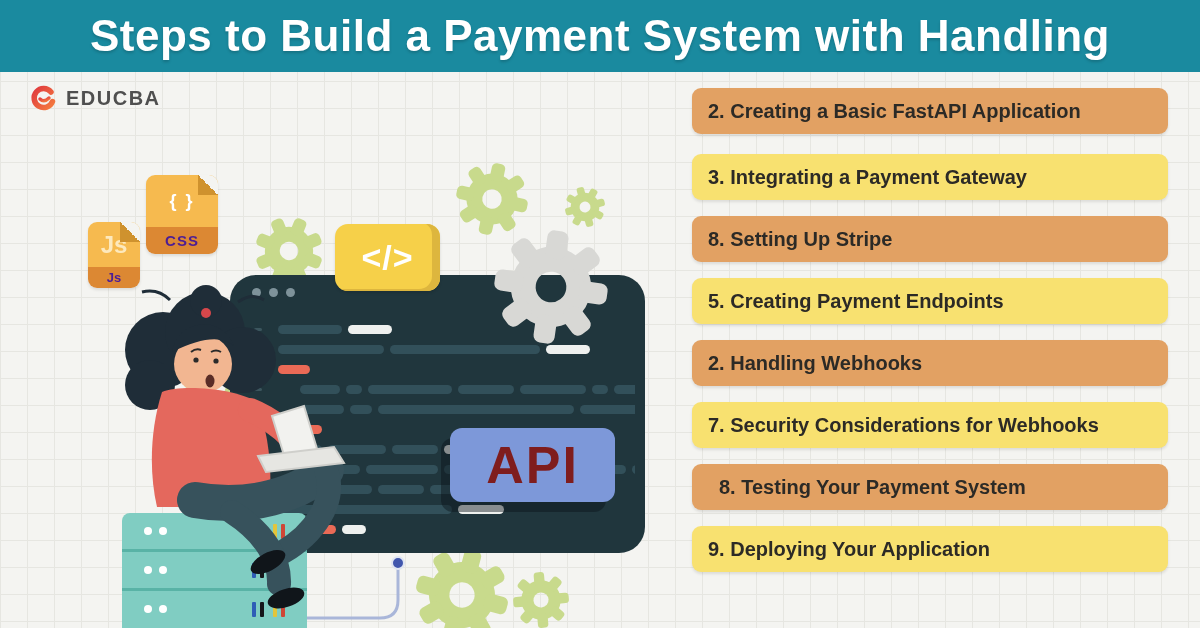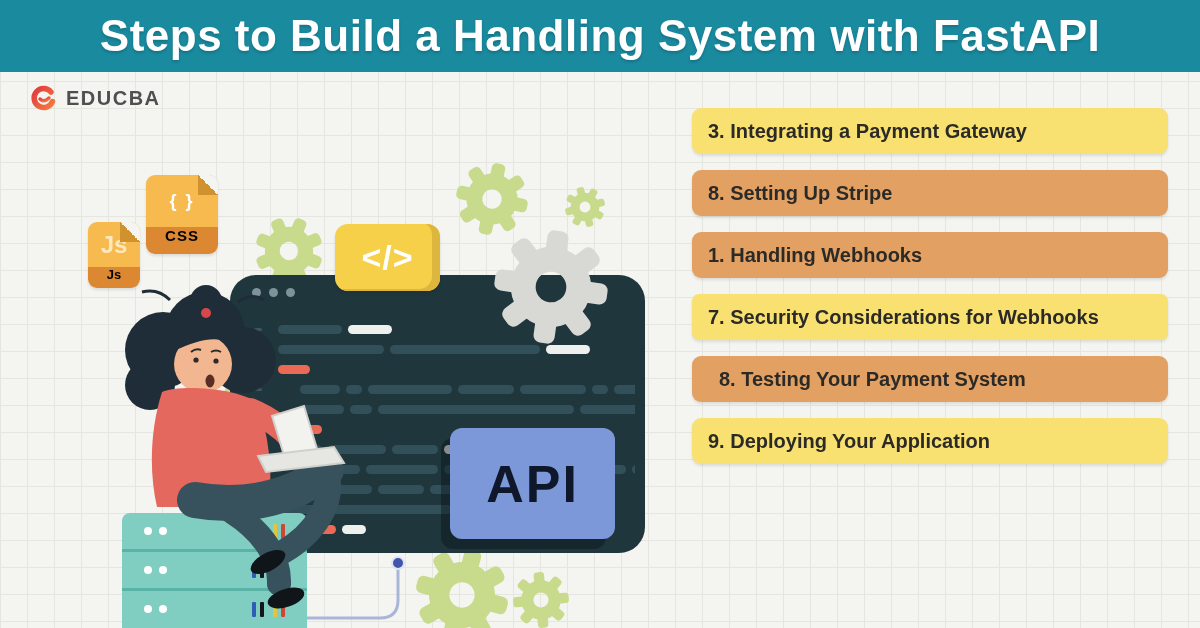--- a/index.html
+++ b/index.html
@@ -44,40 +44,40 @@
   .code-area{position:absolute;left:24px;top:44px;right:10px;bottom:8px;display:flex;overflow:hidden;}
   .gutter{display:flex;flex-direction:column;margin-right:16px;}
   .gutter i{width:8px;height:3px;border-radius:2px;background:#3c565e;margin:8.5px 0;}
   .code-lines{flex:1;overflow:hidden;}
   .code-row{height:20px;display:flex;align-items:center;gap:6px;}
   .bar{height:9px;border-radius:4.5px;flex:none;}
   .bar.m{background:var(--bar-muted,#32505a);}
   .bar.r{background:var(--bar-red,#ea6a56);}
   .bar.w{background:var(--bar-light,#eef0ee);}
   .api-btn{
-    position:absolute;left:220px;top:153px;width:165px;height:111px;border-radius:12px;
+    position:absolute;left:220px;top:153px;width:165px;height:74px;border-radius:12px;
     background:var(--api-blue,#7d98d9);display:flex;align-items:center;justify-content:center;
-    color:#0f172a;font-size:52px;font-weight:800;letter-spacing:2px;
+    color:#7f1d1d;font-size:52px;font-weight:800;letter-spacing:2px;
     box-shadow:-9px 10px 0 rgba(10,21,26,.45);
   }
   .code-badge{
     left:335px;top:224px;width:105px;height:67px;border-radius:13px;z-index:4;
     background:var(--badge-yellow,#f6d049);
     box-shadow:inset -8px -2px 0 #ddb63e, 0 2px 3px rgba(0,0,0,.12);
     display:flex;align-items:center;justify-content:center;
     color:#fff;font-size:34px;font-weight:800;letter-spacing:1px;
   }
   .file{z-index:7;border-radius:9px;overflow:hidden;box-shadow:0 2px 3px rgba(0,0,0,.10);}
   .file .body{
     background:var(--file-yellow,#f6ba4f);display:flex;align-items:center;justify-content:center;
     font-weight:800;
   }
   .file .band{
-    background:var(--file-orange,#dc8833);display:flex;justify-content:center;
-    color:#000000;font-weight:800;
+    background:var(--file-orange,#dc8833);display:flex;align-items:center;justify-content:center;
+    color:#4c1d95;font-weight:800;
   }
   .file .fold{
     position:absolute;top:0;right:0;width:20px;height:20px;
     background:linear-gradient(225deg,var(--page-bg,#f4f4f1) 0 50%, #cf922e 50% 100%);
   }
   .file-js{left:88px;top:222px;width:52px;height:66px;}
   .file-js .body{height:45px;color:#fde9bd;font-size:24px;}
   .file-js .band{height:21px;font-size:13px;}
   .file-css{left:146px;top:175px;width:72px;height:79px;}
   .file-css .body{height:52px;color:#fff;font-size:18px;letter-spacing:2px;}
@@ -316,39 +316,41 @@
     <div class="body">
         <span>{ }</span>
       </div>
     <div class="band">
         <span>CSS</span>
       </div>
     <span class="fold"></span>
   </div>
 
   <div class="steps">
+    <div class="step" style="background: rgb(226, 161, 99);">2. Creating a Basic FastAPI Application</div>
     <div class="step" style="background: rgb(248, 225, 112); margin-top: 20px;">3. Integrating a Payment Gateway</div>
     <div class="step" style="background: rgb(226, 161, 99);">8. Setting Up Stripe</div>
-    <div class="step" style="background: rgb(226, 161, 99);">1. Handling Webhooks</div>
-    <div class="step" style="background: rgb(248, 225, 112); border-radius: 7px;">7. Security Considerations for Webhooks</div>
+    <div class="step" style="background: rgb(248, 225, 112);">5. Creating Payment Endpoints</div>
+    <div class="step" style="background: rgb(226, 161, 99);">2. Handling Webhooks</div>
+    <div class="step" style="background: rgb(248, 225, 112);">7. Security Considerations for Webhooks</div>
     <div class="step" style="background: rgb(226, 161, 99); padding-left: 27px;">8. Testing Your Payment System</div>
     <div class="step" style="background: rgb(248, 225, 112);">9. Deploying Your Application</div>
   </div>
 
   <div class="logo">
     <svg width="28" height="28" viewBox="0 0 28 28">
       <defs>
         <linearGradient id="lg" x1="0" y1="0" x2="1" y2="1">
           <stop offset="0" stop-color="#e03a3e"></stop>
             <stop offset="1" stop-color="#f47b3f"></stop>
         </linearGradient>
       </defs>
       <path d="M21 8 A 9.5 9.5 0 1 0 22.5 17.5" fill="none" stroke="url(#lg)" stroke-width="5.5" stroke-linecap="round"></path>
       <path d="M10 15 q4 4 9 -1" fill="none" stroke="url(#lg)" stroke-width="3.4" stroke-linecap="round"></path>
     </svg>
     <span class="brand">EDUCBA</span>
   </div>
 
   <div class="header">
-    <h1>Steps to Build a Handling System with FastAPI</h1>
+    <h1>Steps to Build a Payment System with Handling</h1>
   </div>
 
 </div>
 
 </body></html>

